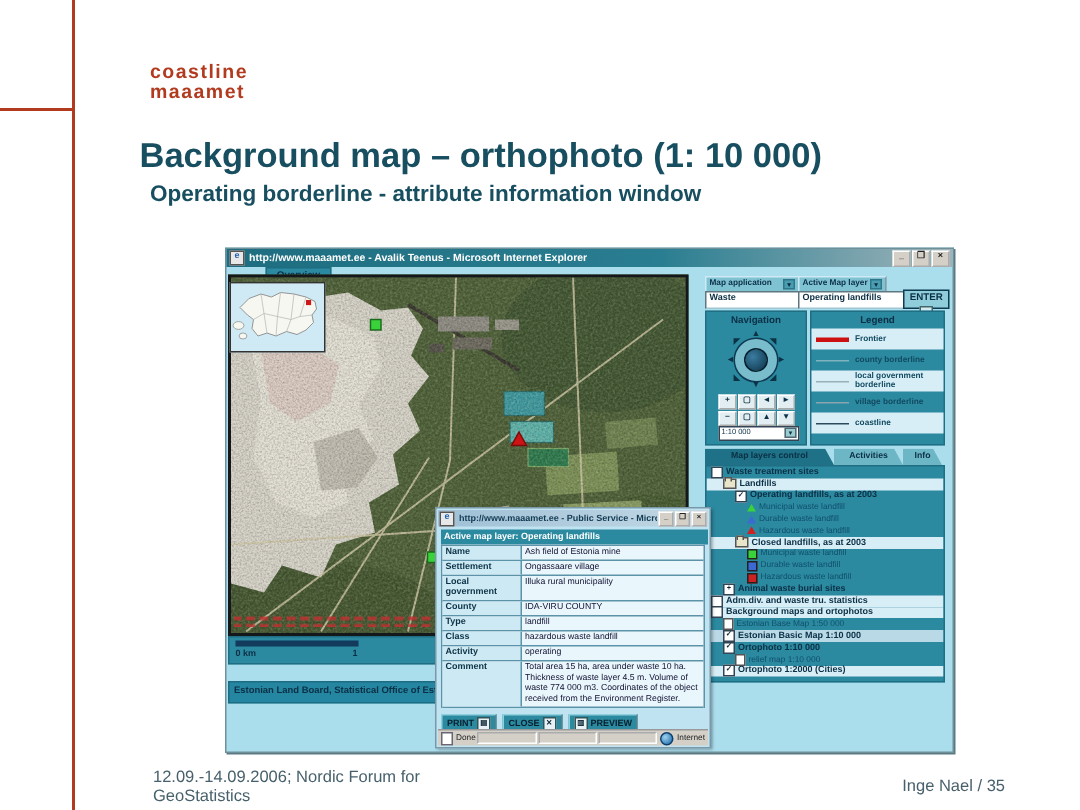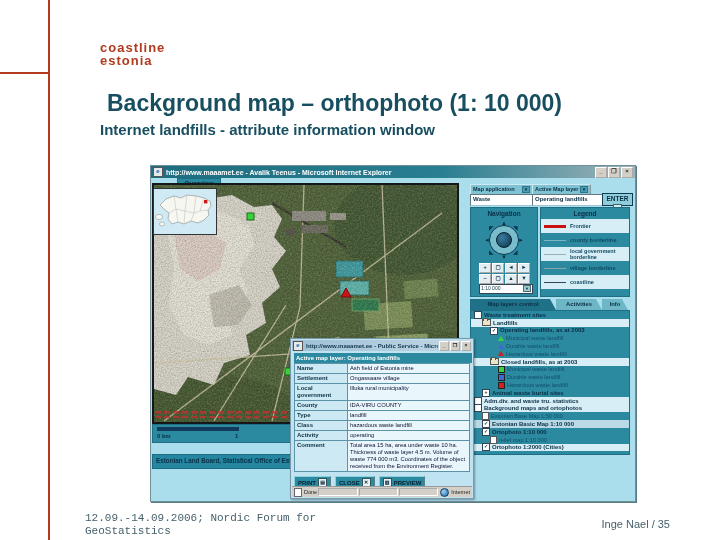--- a/index.html
+++ b/index.html
@@ -7,23 +7,23 @@
          font-family:"Liberation Sans",sans-serif;}
   
   .vline{position:absolute;left:48px;top:0;width:2px;height:540px;background:#b23a1e;}
   .hline{position:absolute;left:0;top:72px;width:48px;height:2px;background:#b23a1e;}
   
   .logo-glyphs{position:absolute;left:34px;top:24px;color:#b23a1e;font-size:50px;font-weight:bold;
                letter-spacing:-4px;line-height:1;}
   .logo-line{position:absolute;color:#b23a1e;font-weight:bold;font-size:13px;letter-spacing:1px;}
   .logo-l1{left:100px;top:40px;} .logo-l2{left:100px;top:53px;}
   
-  .title{position:absolute;left:107px;top:90px;width:600px;font-size:23px;font-weight:bold;color:#174e60;}
+  .title{position:absolute;left:93px;top:90px;width:600px;font-size:23px;font-weight:bold;color:#174e60;}
   .subtitle{position:absolute;left:100px;top:121px;width:560px;font-size:15px;font-weight:bold;color:#174e60;}
-  .footer-left{position:absolute;left:85px;top:512px;font-size:11px;color:#47606b;line-height:13px;font-family:Liberation Mono, monospace;}
+  .footer-left{position:absolute;left:102px;top:512px;font-size:11px;color:#47606b;line-height:13px;}
   .footer-right{position:absolute;right:50px;top:518px;font-size:11px;color:#47606b;margin-left:47px;}
 
   
   .browser{position:absolute;left:150px;top:165px;width:484px;height:335px;background:#abdeed;
            border:1px solid #6f8f99;box-shadow:1px 1px 0 #5a7a84;}
   .b-titlebar{position:absolute;left:0;top:0;right:0;height:12px;
               background:linear-gradient(to right,#1e6d80 0%,#2a7e91 60%,#9fb4ba 100%);
               display:flex;align-items:center;padding:0 2px;}
   .b-ticon{width:8px;height:8px;background:#e8e8e8;border:1px solid #555;font-size:6px;line-height:7px;
            text-align:center;color:#1a5fae;font-weight:bold;margin-right:3px;}
@@ -133,24 +133,24 @@
   .doc-sm{width:6px;height:7px;background:#fff;border:1px solid #667;margin-right:2px;}
 </style>
 </head>
 <body>
 
 <div class="slide">
   <div class="vline"></div>
   <div class="hline"></div>
 
   <div class="logo-line logo-l1">coastline</div>
-  <div class="logo-line logo-l2">estonia</div>
+  <div class="logo-line logo-l2">maaamet</div>
 
   <div class="title">Background map – orthophoto (1: 10 000)</div>
-  <div class="subtitle">Internet landfills - attribute information window</div>
+  <div class="subtitle">Operating borderline - attribute information window</div>
 
   <div class="browser">
     <div class="b-titlebar">
       <span class="b-ticon">e</span>
       <span class="b-ttext">http://www.maaamet.ee - Avalik Teenus - Microsoft Internet Explorer</span>
       <span class="winbtn">_</span>
       <span class="winbtn">❐</span>
       <span class="winbtn">×</span>
     </div>
 

